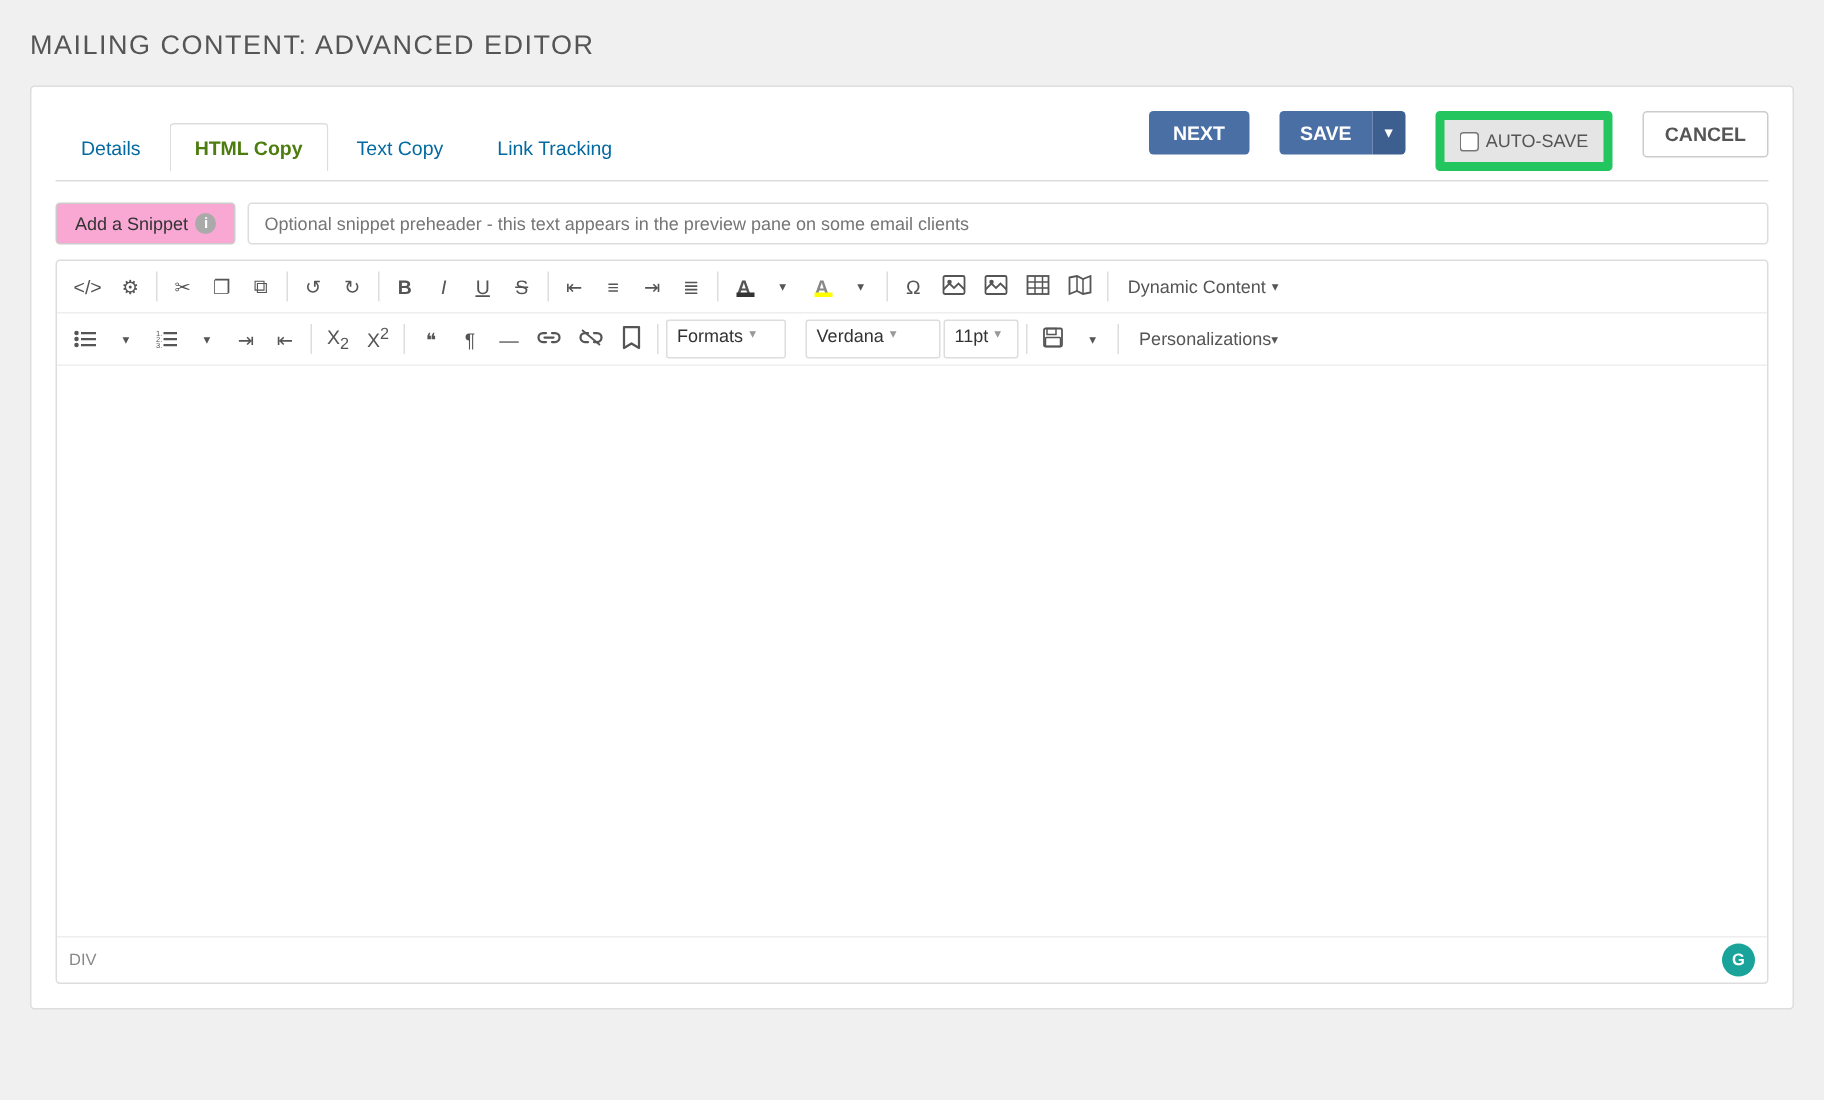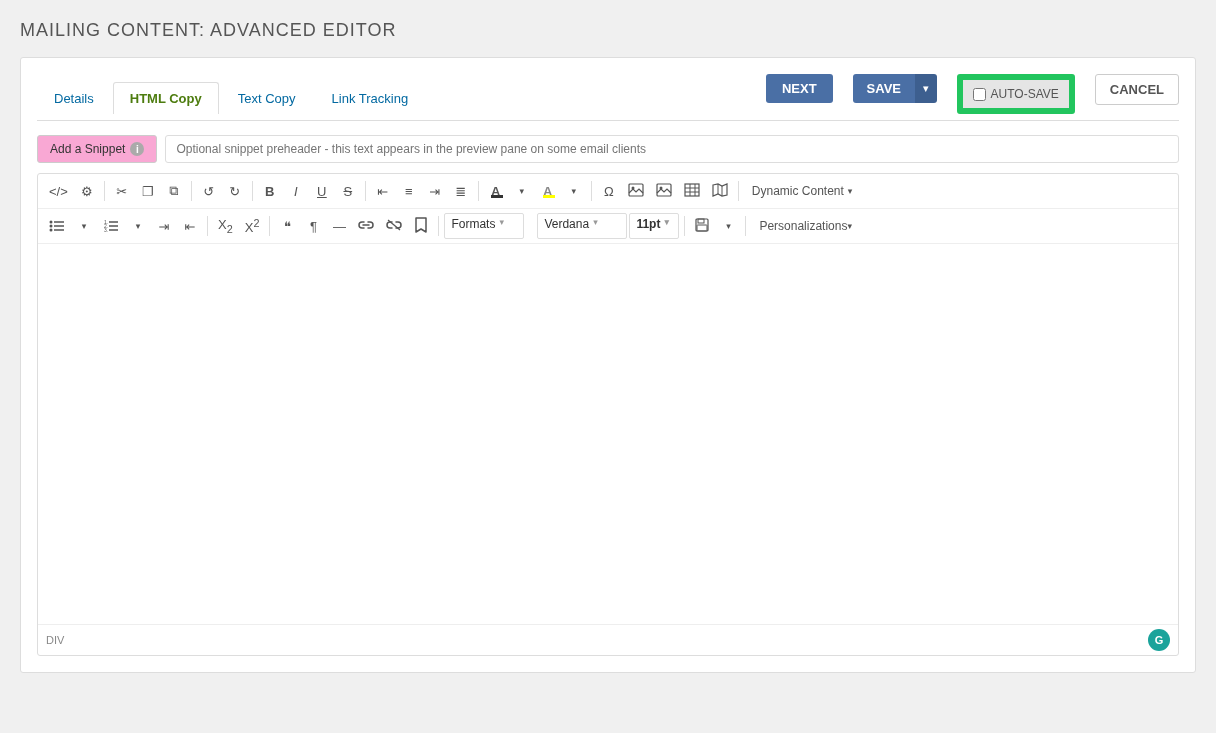--- a/index.html
+++ b/index.html
@@ -521,21 +521,21 @@
         </button>
         <div class="tb-separator"></div>
         <button class="select-fake select-fake-lg">
           <span>Formats</span>
           <span style="font-size:9px;color:#999;">▾</span>
         </button>
         <button class="select-fake" style="min-width:90px;margin-left:11px;">
           <span>Verdana</span>
           <span style="font-size:9px;color:#999;">▾</span>
         </button>
-        <button class="select-fake" style="min-width:50px;font-weight:bold;">
+        <button class="select-fake" style="min-width:50px;">
           <span>11pt</span>
           <span style="font-size:9px;color:#999;">▾</span>
         </button>
         <div class="tb-separator"></div>
         <button class="tb-btn">
           <span>
             <svg width="14" height="14" viewBox="0 0 14 14">
                 <rect x="1" y="1" width="12" height="12" rx="1" fill="none" stroke="#555" stroke-width="1.2"></rect>
                 <rect x="3" y="1" width="6" height="4" fill="none" stroke="#555" stroke-width="1"></rect>
                 <rect x="2" y="7" width="10" height="6" rx="0.5" fill="none" stroke="#555" stroke-width="1"></rect>

